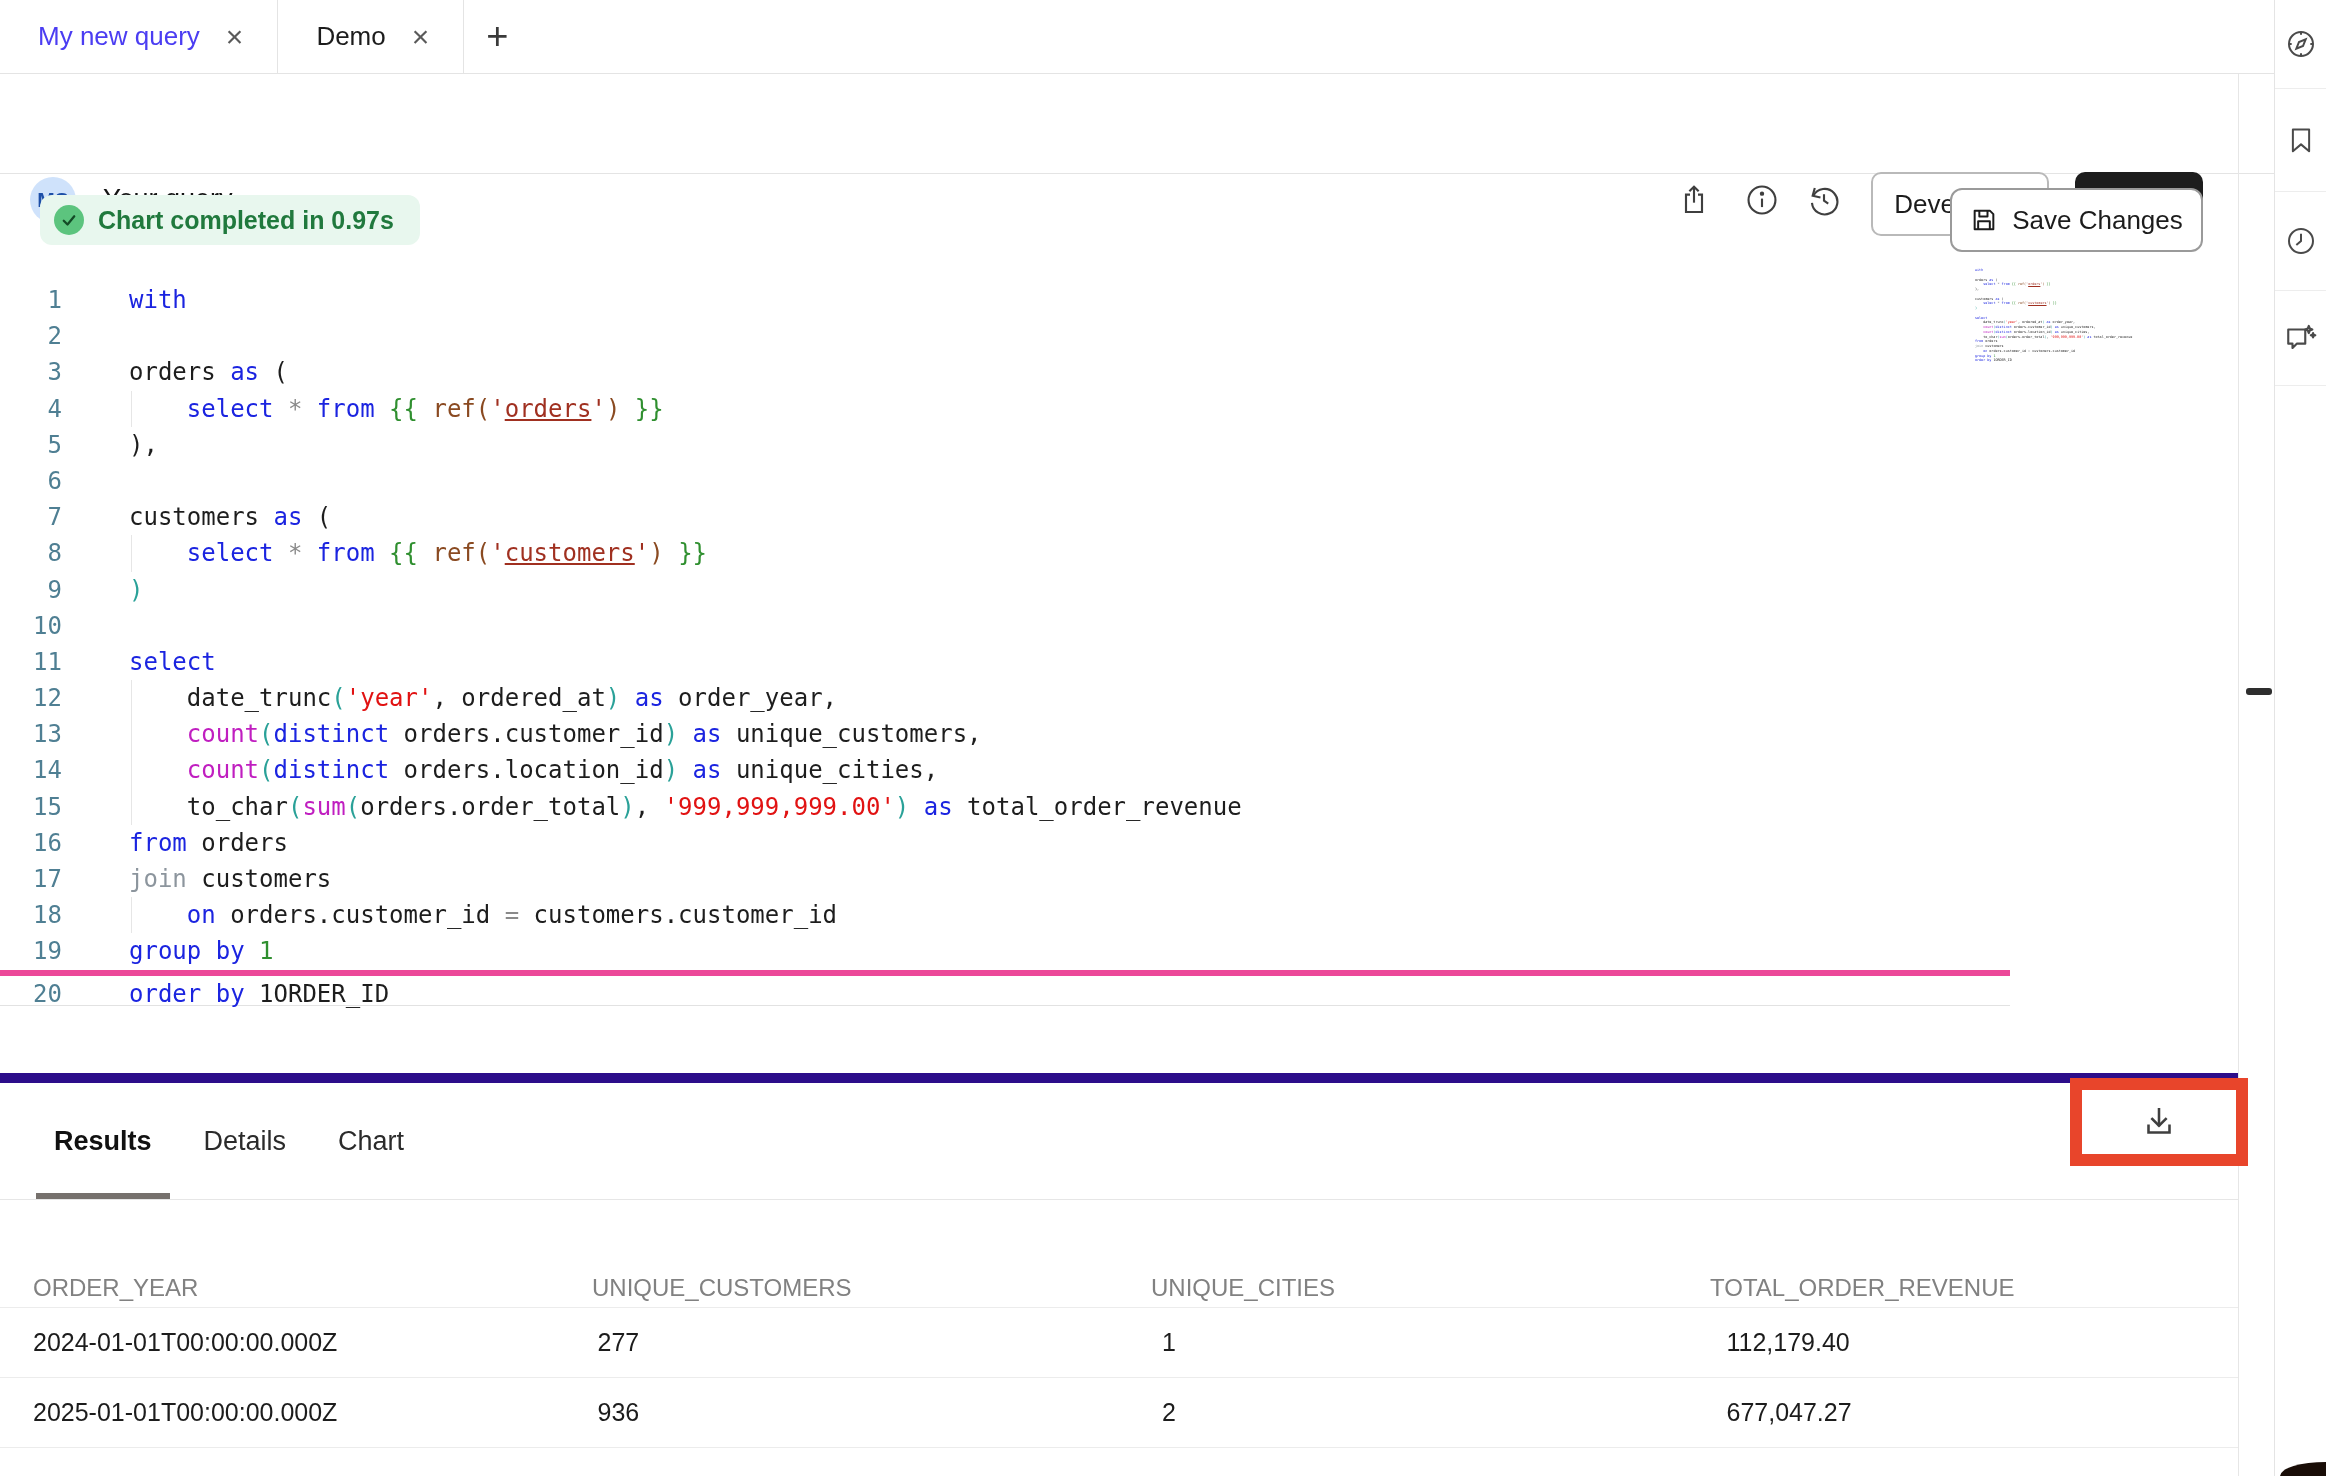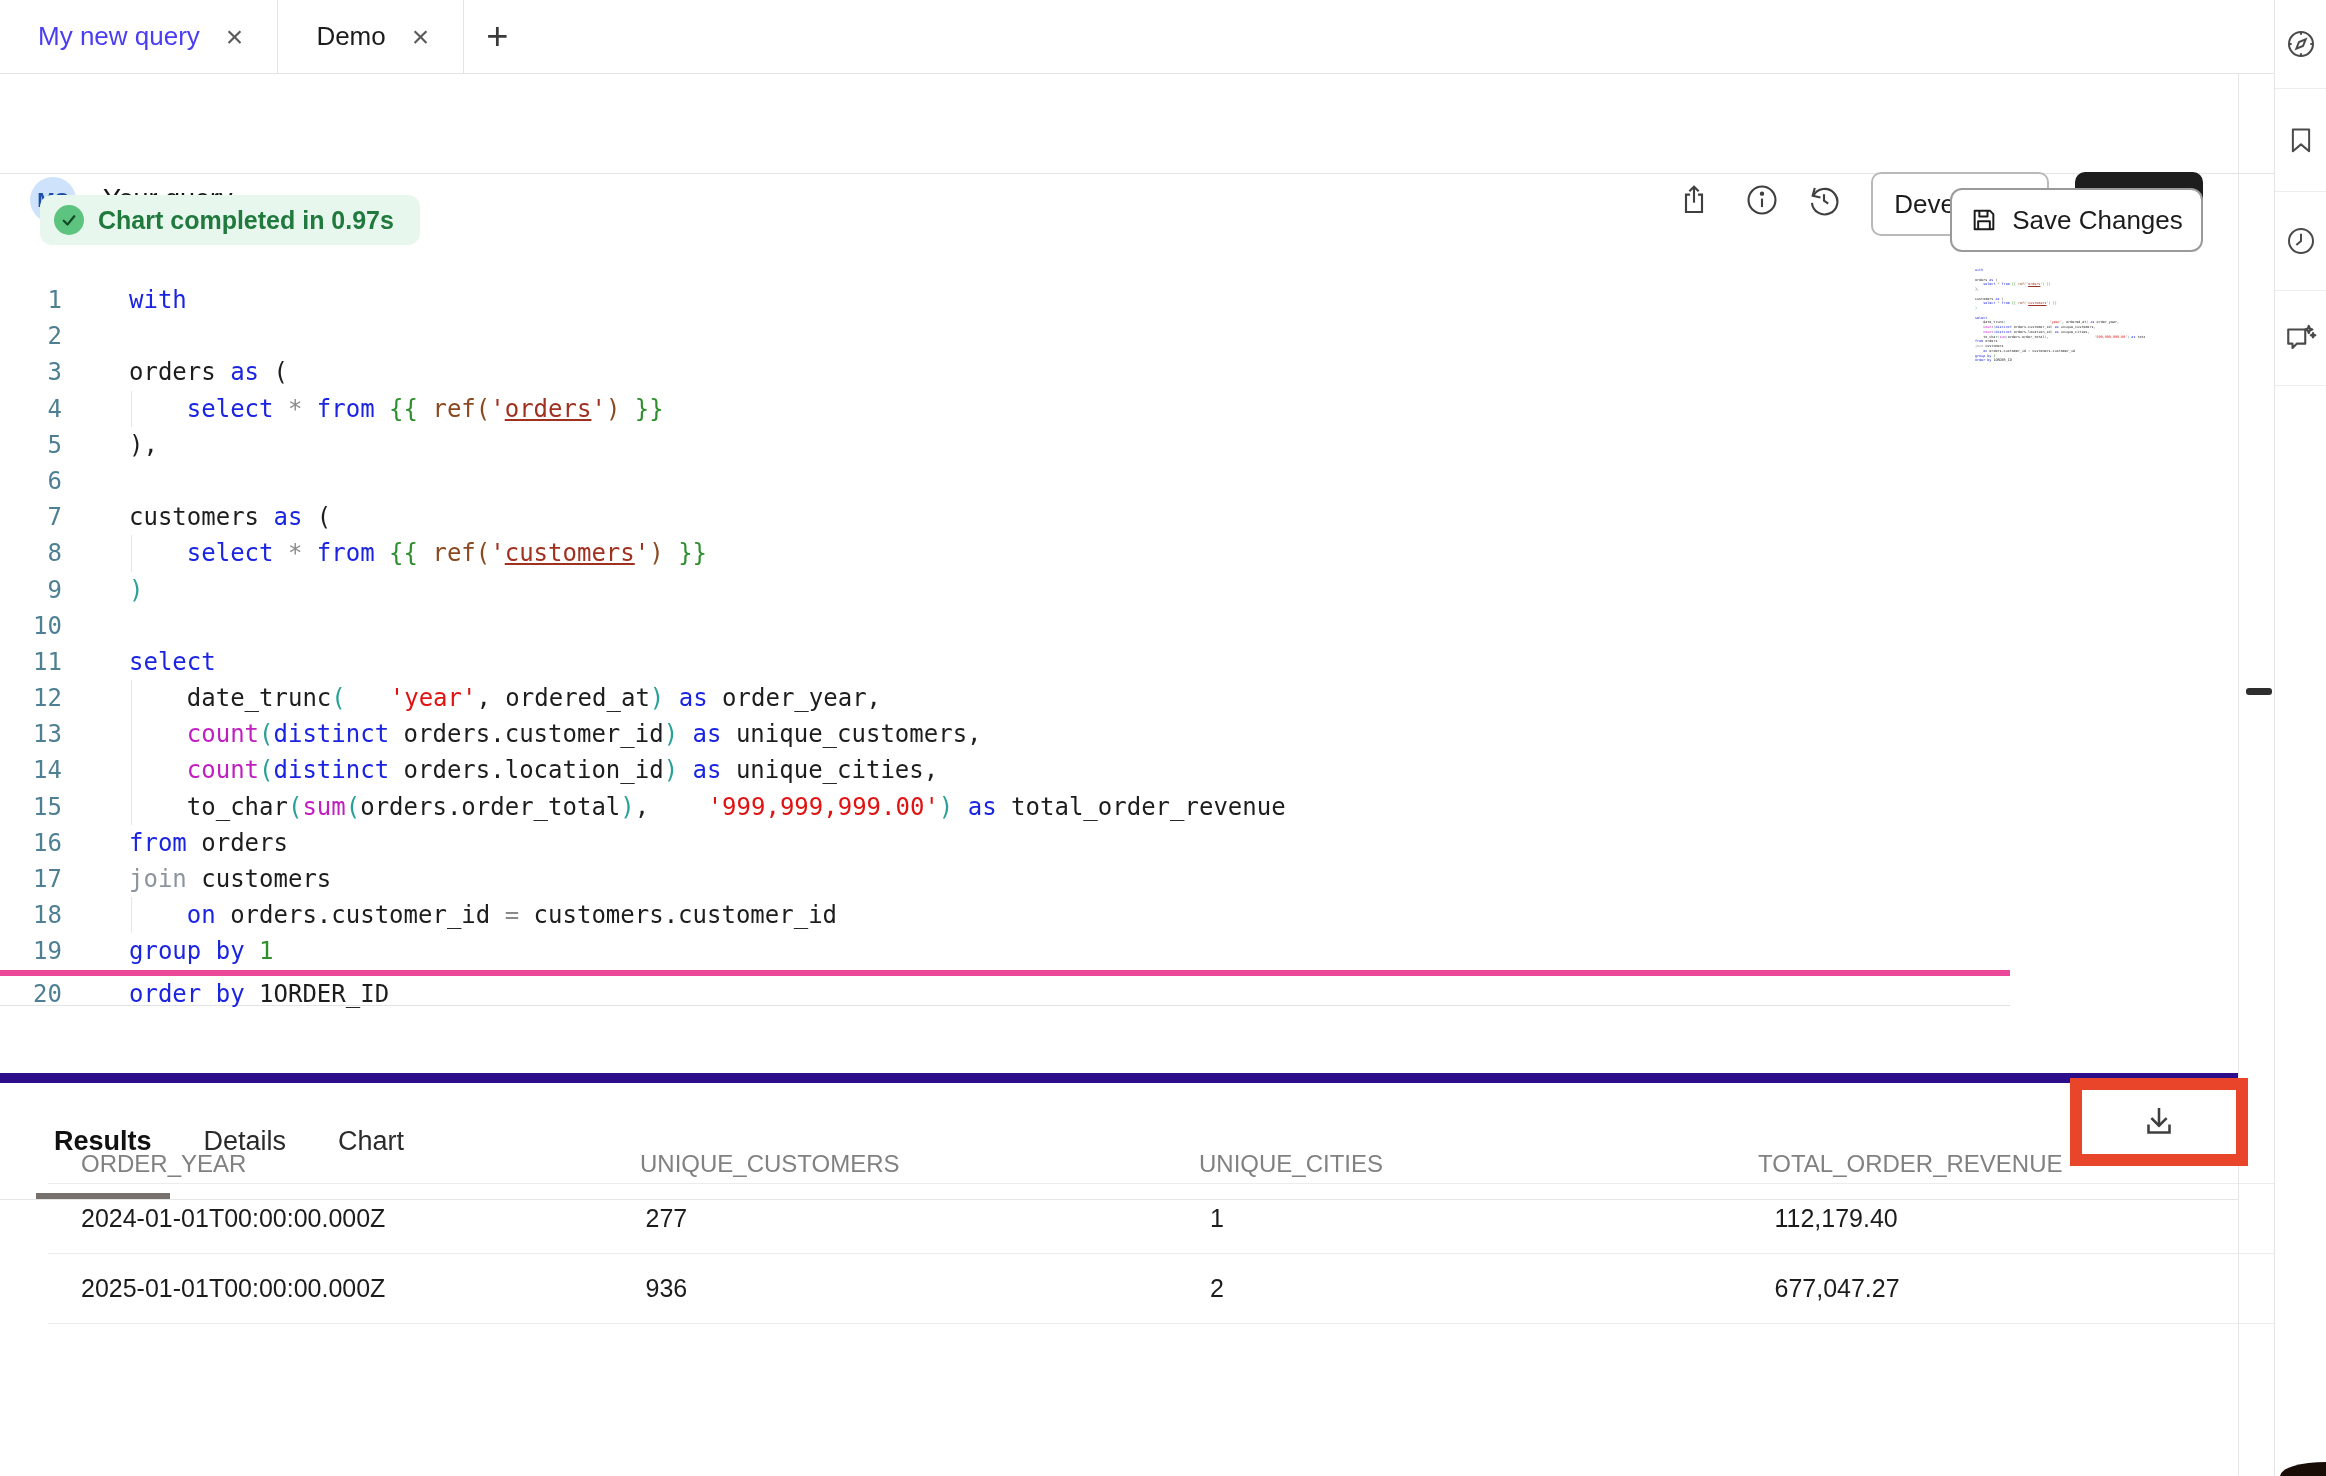--- a/index.html
+++ b/index.html
@@ -58,21 +58,21 @@
   .code-line .gutter { width:85px; padding-right:23px; text-align:right;
                        color:#4f7f93; flex:none; }
   .code-line .code-text { padding-left:44px; }
   .code-line.indented::before { content:""; position:absolute; left:131px; top:0;
                                 bottom:0; width:1px; background:#e6e6e6; }
   .code-line.current { border-top:6px solid #ec4899; border-bottom:1px solid #e2e2e2; }
 
   .tk-kw { color:#1b24e0; } .tk-pl { color:#1d1d1d; } .tk-op { color:#8a8a8a; }
   .tk-jj { color:#2f8f2f; } .tk-rf { color:#8a4a21; } .tk-rs { color:#a03020; }
   .tk-ru { color:#a03020; text-decoration:underline; } .tk-tp { color:#2aa198; }
-  .tk-st { color:#e11212;margin-left:44px; } .tk-fn { color:#c01ec0; } .tk-jn { color:#8c959d; }
+  .tk-st { color:#e11212; } .tk-fn { color:#c01ec0; } .tk-jn { color:#8c959d; }
   .tk-nm { color:#2f8f2f; }
 
   .minimap { position:absolute; left:1975px; top:268px; width:170px;
              font-family:"DejaVu Sans Mono", monospace; font-size:3.4px; }
   .mm-line { height:4.75px; line-height:4.75px; white-space:pre; overflow:hidden; }
 
   .scroll-dash { position:absolute; left:2246px; top:688px; width:26px; height:7px;
                  background:#2e2e2e; border-radius:3px; }
 
   
@@ -88,21 +88,21 @@
   .rtab.active { font-weight:bold; color:#111; }
   .rtab.active::after { content:""; position:absolute; left:0; right:0; bottom:0;
                         height:6px; background:#76716d; }
 
   .dl-annotation { position:absolute; left:2070px; top:1078px; width:178px; height:88px;
                    border:12px solid #e8452b; background:#fff; display:flex;
                    align-items:center; justify-content:center; z-index:5; }
   .dl-btn { display:flex; align-items:center; justify-content:center; width:60px;
             height:56px; color:#3f3f3f; }
 
-  .rtable { position:absolute; left:0; top:1144px; width:2238px;margin-left:48px; }
+  .rtable { position:absolute; left:0; top:1268px; width:2238px; }
   .trow { display:flex; border-bottom:1px solid #ececec; }
   .trow.head { height:40px; align-items:center; }
   .trow.data { height:70px; align-items:center;gap:20px; }
   .tcell { width:559px; padding-left:33px; font-size:25px; color:#1c1c1c;
            overflow:hidden; white-space:nowrap; }
   .trow.head .tcell { font-size:24px; color:#818181; }
 
   .vline-main { position:absolute; left:2238px; top:74px; width:1px; height:1402px;
                 background:#e6e6e6; }
 

